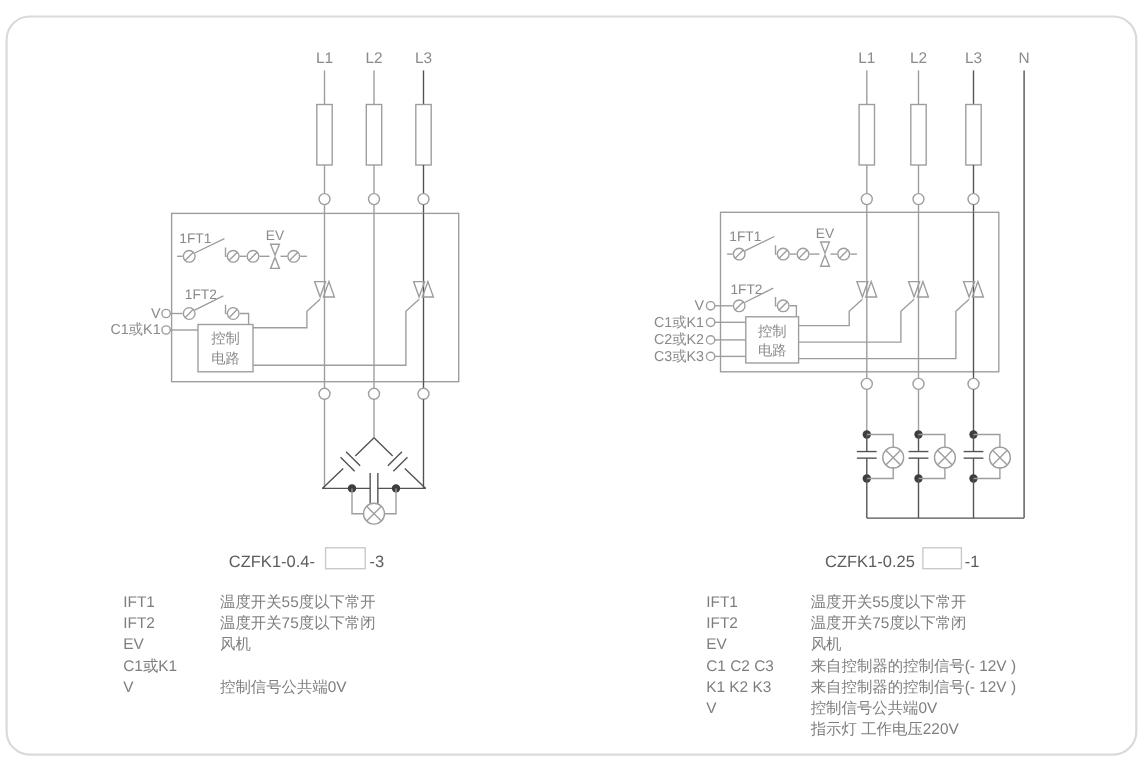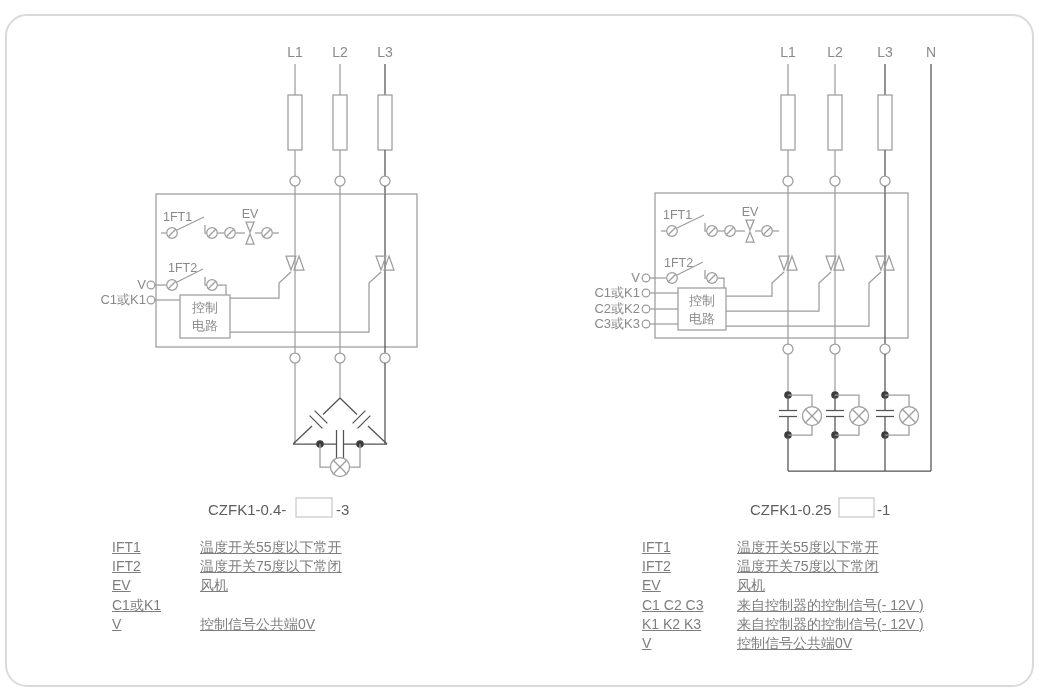--- a/index.html
+++ b/index.html
@@ -14,21 +14,21 @@
   #circuit .md{stroke:#6f6f6f;}
   #circuit .blank{stroke:#c9c9c9;}
   #circuit .dotf{fill:#3d3d3d;stroke:none;}
   #circuit .tw{fill:#ffffff;}
   #circuit text{fill:#8a8a8a;stroke:none;font-family:"Liberation Sans","DejaVu Sans",sans-serif;}
   #circuit text.lbl{font-size:14px;}
   #circuit text.sm{font-size:12.5px;}
   #circuit text.cb{font-size:13px;}
   #circuit text.model{font-size:15px;fill:#5d5d5d;}
   .legend{position:absolute;color:#7e7e7e;font-size:14px;line-height:19.2px;}
-  .lrow{display:flex;text-decoration:underline;}
+  .lrow{display:flex;}
   .lterm{display:inline-block;width:88px;flex:0 0 88px;}
   .legend-r .lterm{width:95px;flex:0 0 95px;}
   .ldesc{white-space:pre;}
 </style>
 </head>
 <body>
 
 <div class="canvas">
   <div class="frame"></div>
 
@@ -354,14 +354,18 @@
         <span class="ldesc">来自控制器的控制信号(- 12V )</span>
       </div>
     <div class="lrow">
         <span class="lterm">K1 K2 K3</span>
         <span class="ldesc">来自控制器的控制信号(- 12V )</span>
       </div>
     <div class="lrow">
         <span class="lterm">V</span>
         <span class="ldesc">控制信号公共端0V</span>
       </div>
+    <div class="lrow">
+        <span class="lterm"></span>
+        <span class="ldesc">指示灯 工作电压220V</span>
+      </div>
   </div>
 </div>
 
 </body></html>

